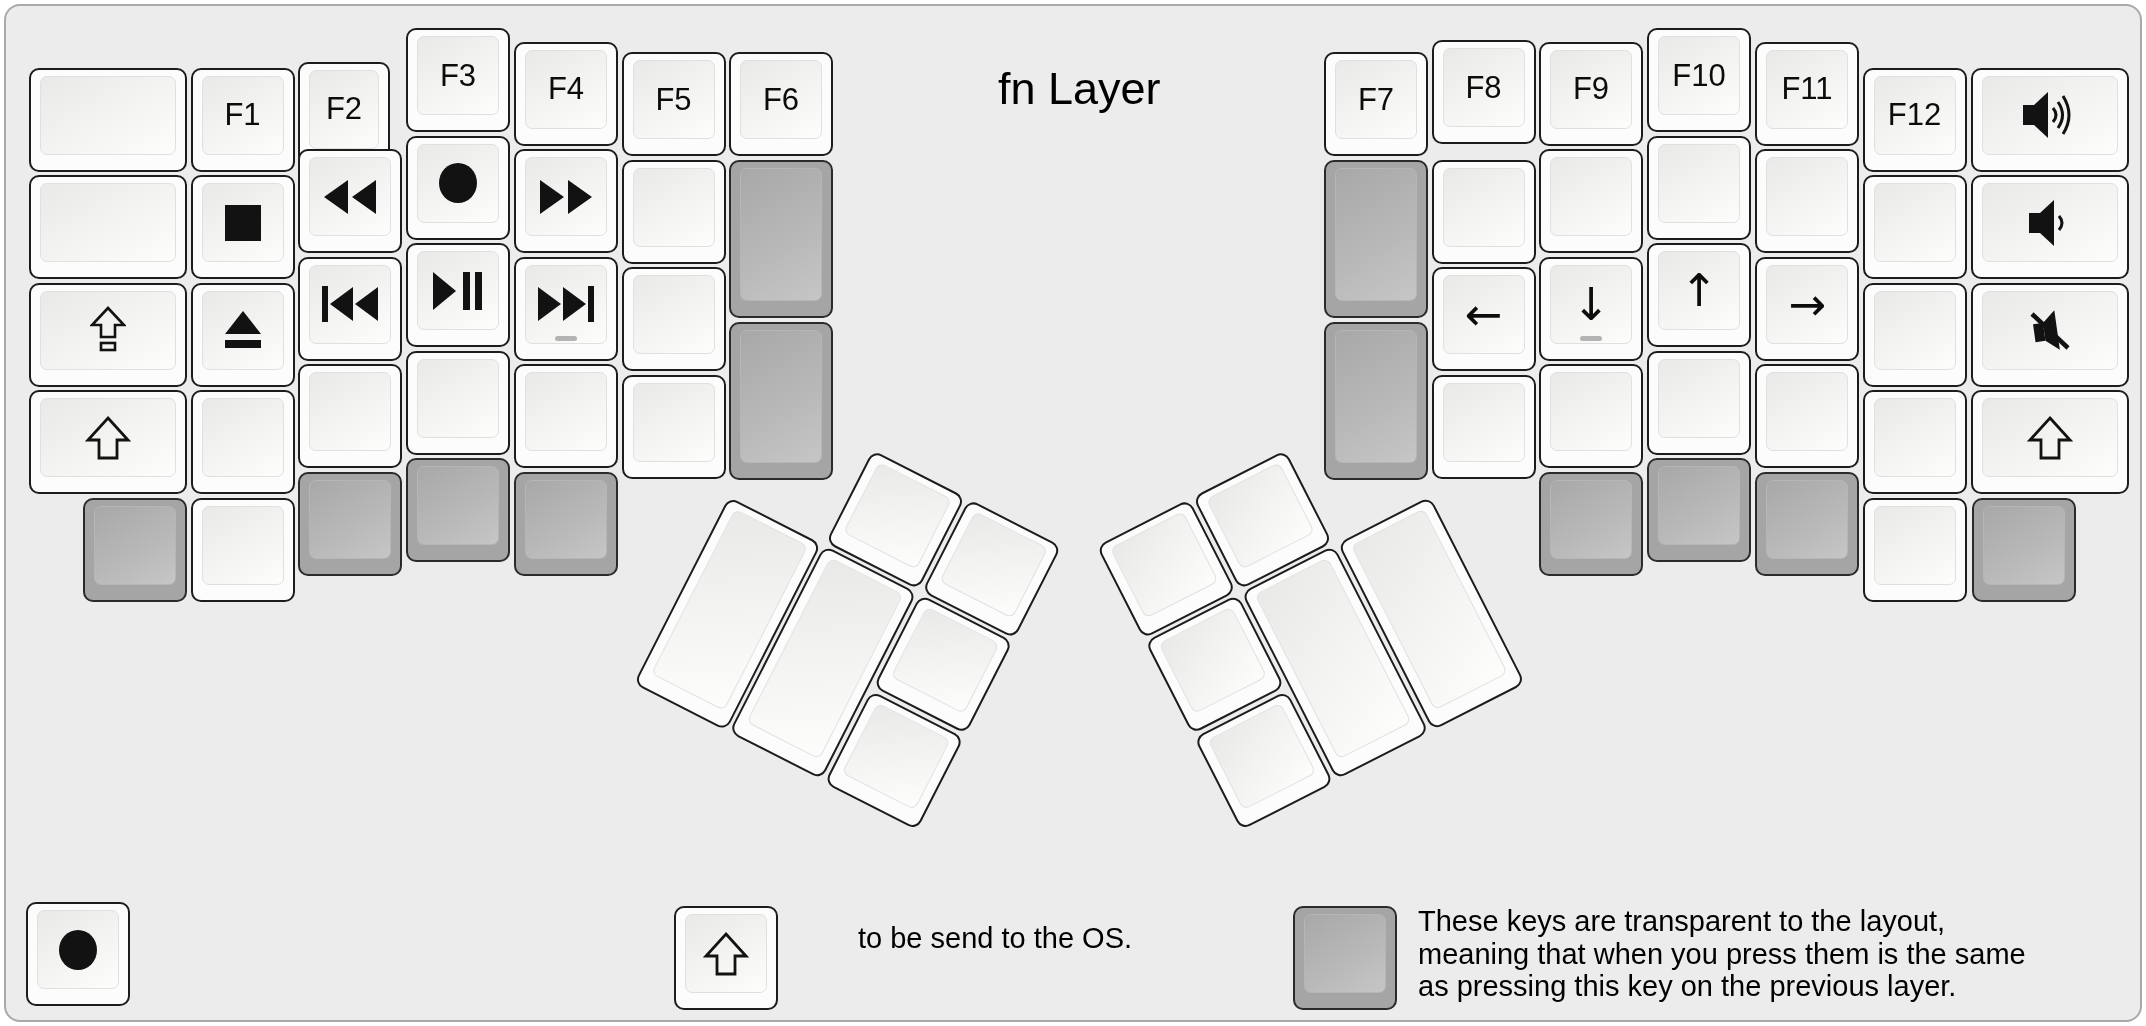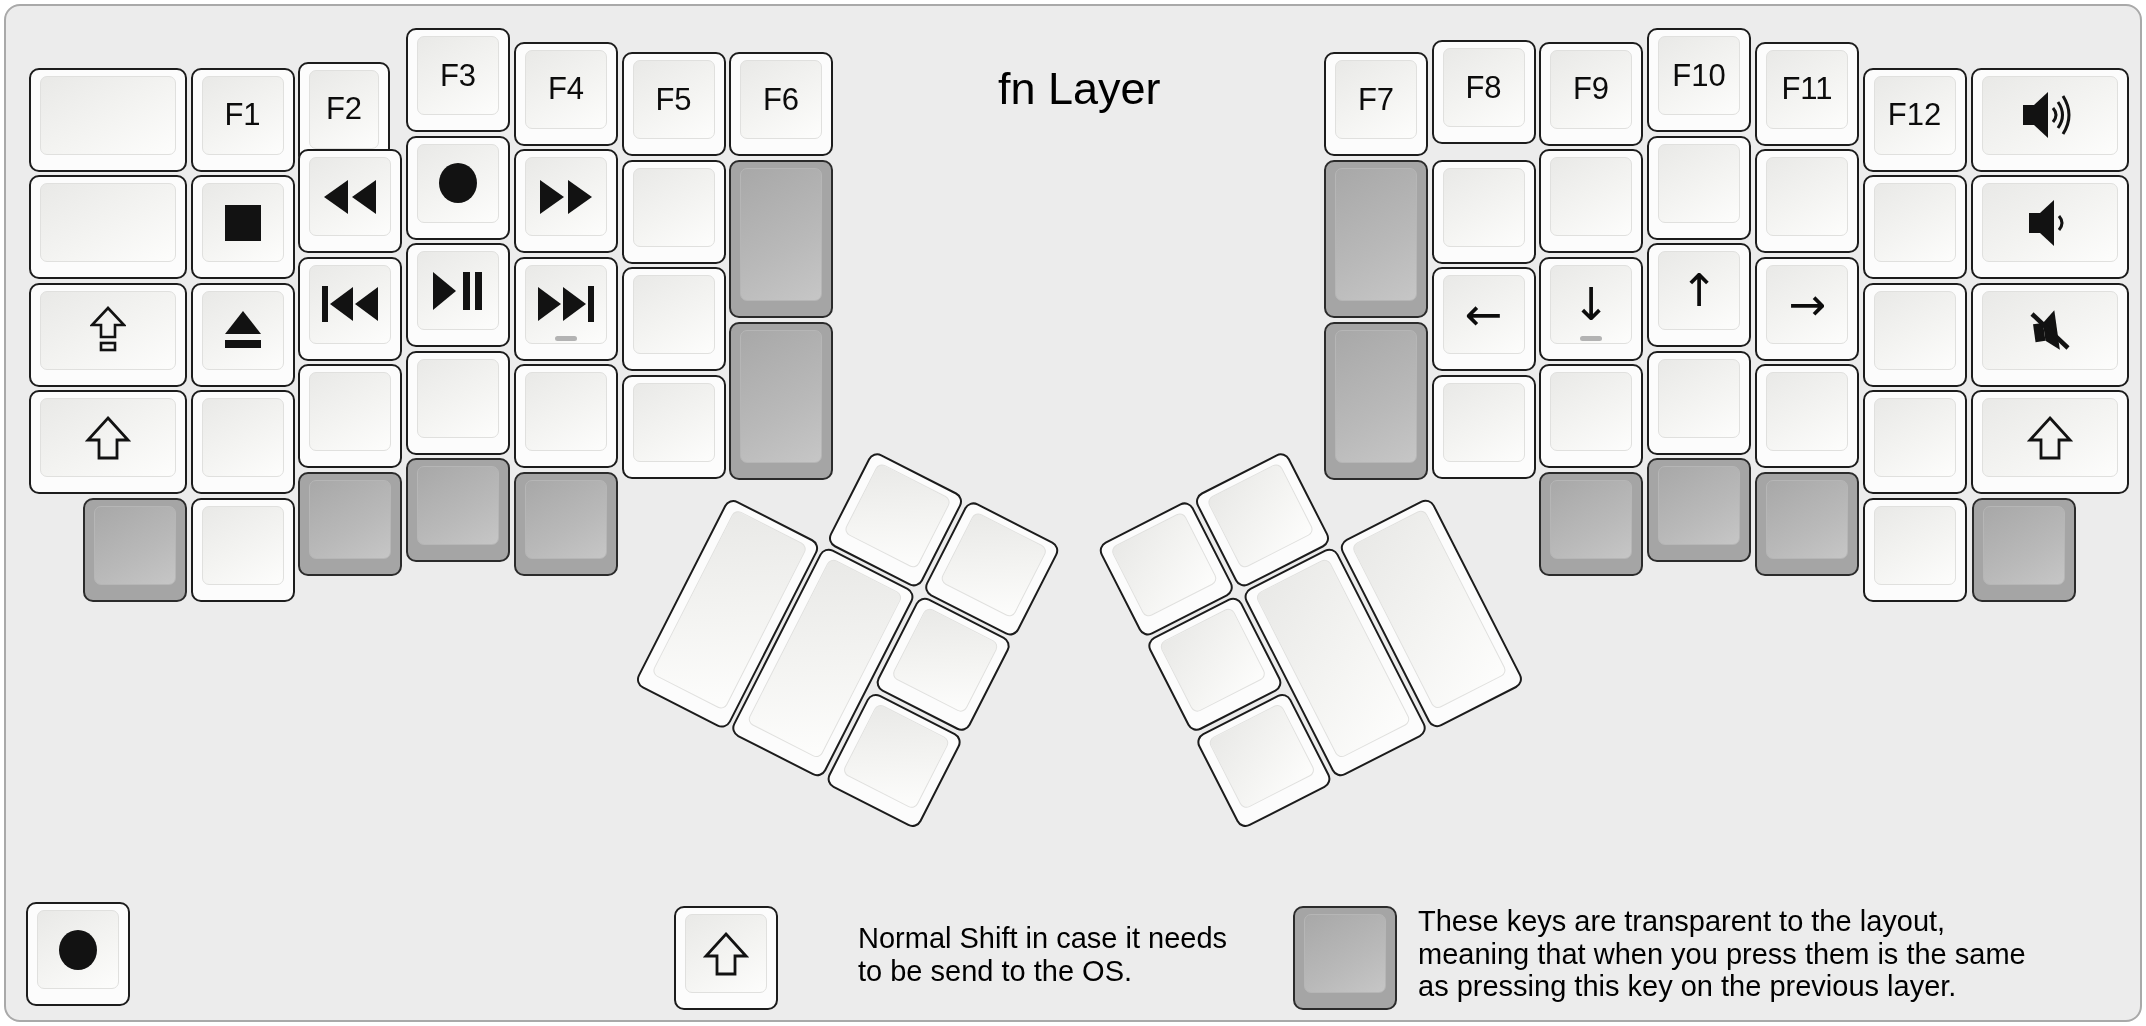--- a/index.html
+++ b/index.html
@@ -416,21 +416,20 @@
       <div class="key white" style="left: 668px; top: 900px; width: 104px; height: 104px;">
         <div class="inner">
           <span class="kicon">
             <svg width="46" height="46" viewBox="0 0 46 46">
               <polygon points="23,3 43,25 32,25 32,43 14,43 14,25 3,25" fill="none" stroke="#121212" stroke-width="2.8"></polygon>
             </svg>
           </span>
         </div>
       </div>
       <div class="ltext" style="left: 852px; top: 916px;">
-        <div>Normal Shift in case it needs</div>
         <div>to be send to the OS.</div>
       </div>
       <div class="key gray" style="left: 1287px; top: 900px; width: 104px; height: 104px;">
         <div class="inner"></div>
       </div>
       <div class="ltext" style="left: 1412px; top: 899px;">
         <div>These keys are transparent to the layout,</div>
         <div>meaning that when you press them is the same</div>
         <div>as pressing this key on the previous layer.</div>
       </div>

